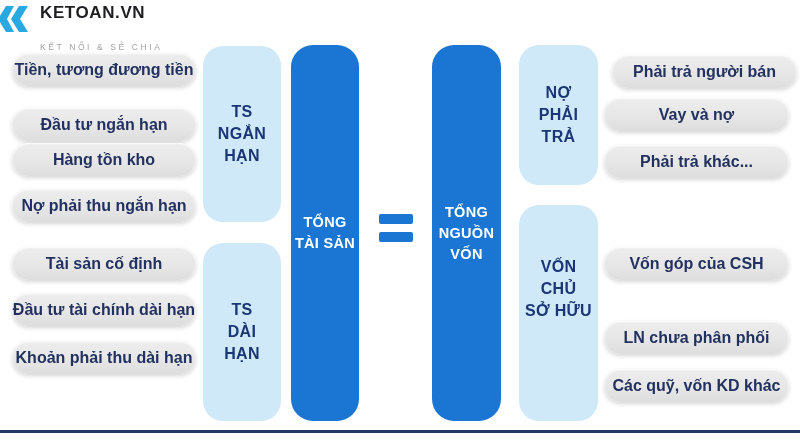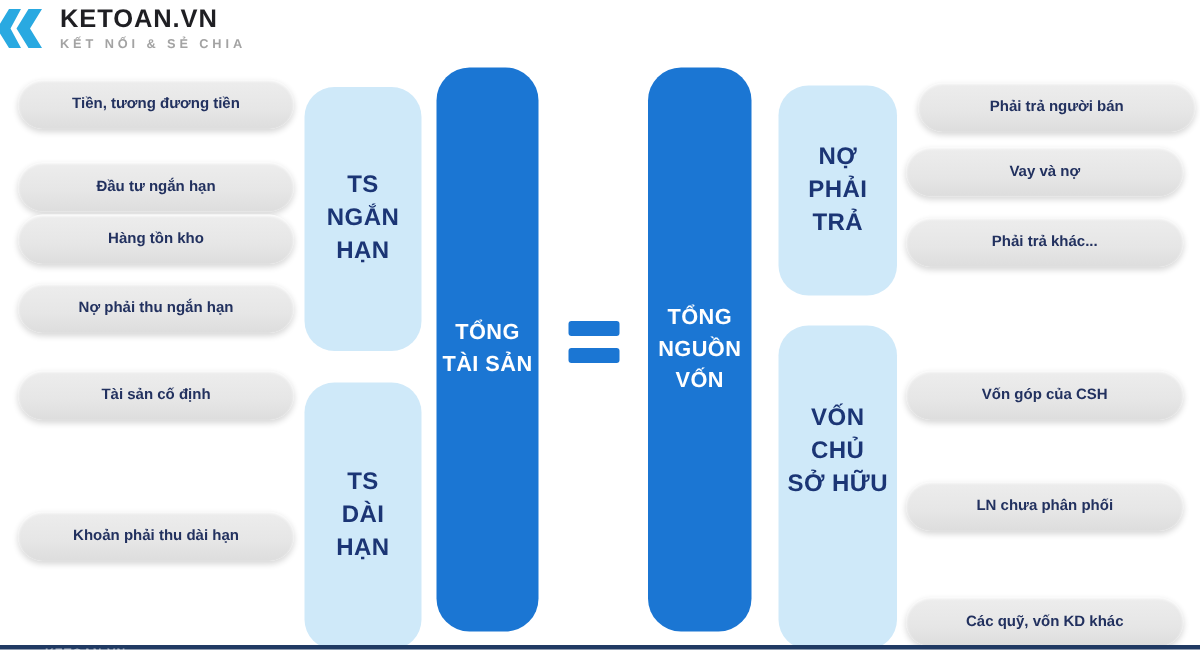--- a/index.html
+++ b/index.html
@@ -14,35 +14,35 @@
     overflow:hidden;
   }
   
   .logo{position:absolute;left:0;top:4px;display:flex;align-items:flex-start;}
   .logo-icon{margin-top:2px;}
   .logo-textwrap{margin-left:6px;display:flex;flex-direction:column;}
   .logo-name{
     font-size:17px;font-weight:800;color:#1f1f23;letter-spacing:.6px;line-height:18px;
   }
   .logo-tagline{
-    font-size:8.5px;font-weight:700;color:#a3a3a3;letter-spacing:2.6px;margin-top:2px;text-align:right;
+    font-size:8.5px;font-weight:400;color:#a3a3a3;letter-spacing:2.6px;margin-top:20px;text-align:right;
   }
   
   .pill{
     position:absolute;height:33px;border-radius:17px;
     background:linear-gradient(180deg,#ededed 0%,#e6e6e6 60%,#dddddd 100%);
     box-shadow:inset 0 1px 2px #ffffff,0 2px 4px rgba(0,0,0,.16);
     display:flex;align-items:center;justify-content:center;
-    font-size:10px;font-weight:700;color:#22315f;white-space:nowrap;
+    font-size:16px;font-weight:700;color:#22315f;white-space:nowrap;
   }
   
   .cat{
     position:absolute;border-radius:20px;background:#cfe9f9;
     display:flex;align-items:center;justify-content:center;text-align:center;
-    color:#1b3575;font-weight:800;font-size:16px;line-height:22px;letter-spacing:.3px;margin-top:12px;
+    color:#1b3575;font-weight:800;font-size:16px;line-height:22px;letter-spacing:.3px;
   }
   .cat span{display:block;}
   
   .total{
     position:absolute;border-radius:22px;background:#1b76d3;
     display:flex;align-items:center;justify-content:center;text-align:center;
     color:#ffffff;font-weight:800;font-size:14.5px;line-height:21px;letter-spacing:.3px;
   }
   .total span{display:block;}
   
@@ -73,20 +73,21 @@
       <span class="logo-tagline">KẾT NỐI &amp; SẺ CHIA</span>
     </div>
   </div>
 
   <div class="pill" style="left:12px;top:53px;width:184px">Tiền, tương đương tiền</div>
   <div class="pill" style="left:12px;top:108px;width:184px">Đầu tư ngắn hạn</div>
   <div class="pill" style="left:12px;top:143px;width:184px">Hàng tồn kho</div>
   <div class="pill" style="left:12px;top:189px;width:184px">Nợ phải thu ngắn hạn</div>
 
   <div class="pill" style="left:12px;top:247px;width:184px">Tài sản cố định</div>
+  <div class="pill" style="left:12px;top:293px;width:184px">Đầu tư tài chính dài hạn</div>
   <div class="pill" style="left:12px;top:341px;width:184px">Khoản phải thu dài hạn</div>
 
   <div class="cat" style="left:203px;top:46px;width:78px;height:176px">
     <div>
       <span>TS</span>
       <span>NGẮN</span>
       <span>HẠN</span>
     </div>
   </div>
 
@@ -133,19 +134,19 @@
       <span>SỞ HỮU</span>
     </div>
   </div>
 
   <div class="pill" style="left:612px;top:55px;width:185px">Phải trả người bán</div>
   <div class="pill" style="left:604px;top:98px;width:185px">Vay và nợ</div>
   <div class="pill" style="left:604px;top:145px;width:185px">Phải trả khác...</div>
 
   <div class="pill" style="left:604px;top:247px;width:185px">Vốn góp của CSH</div>
   <div class="pill" style="left:604px;top:321px;width:185px">LN chưa phân phối</div>
-  <div class="pill" style="left:604px;top:398px;width:185px">Các quỹ, vốn KD khác</div>
+  <div class="pill" style="left:604px;top:369px;width:185px">Các quỹ, vốn KD khác</div>
 
   <div class="footer">
     <span class="footer-text">KETOAN.VN</span>
   </div>
 
 </div>
 
 </body></html>

